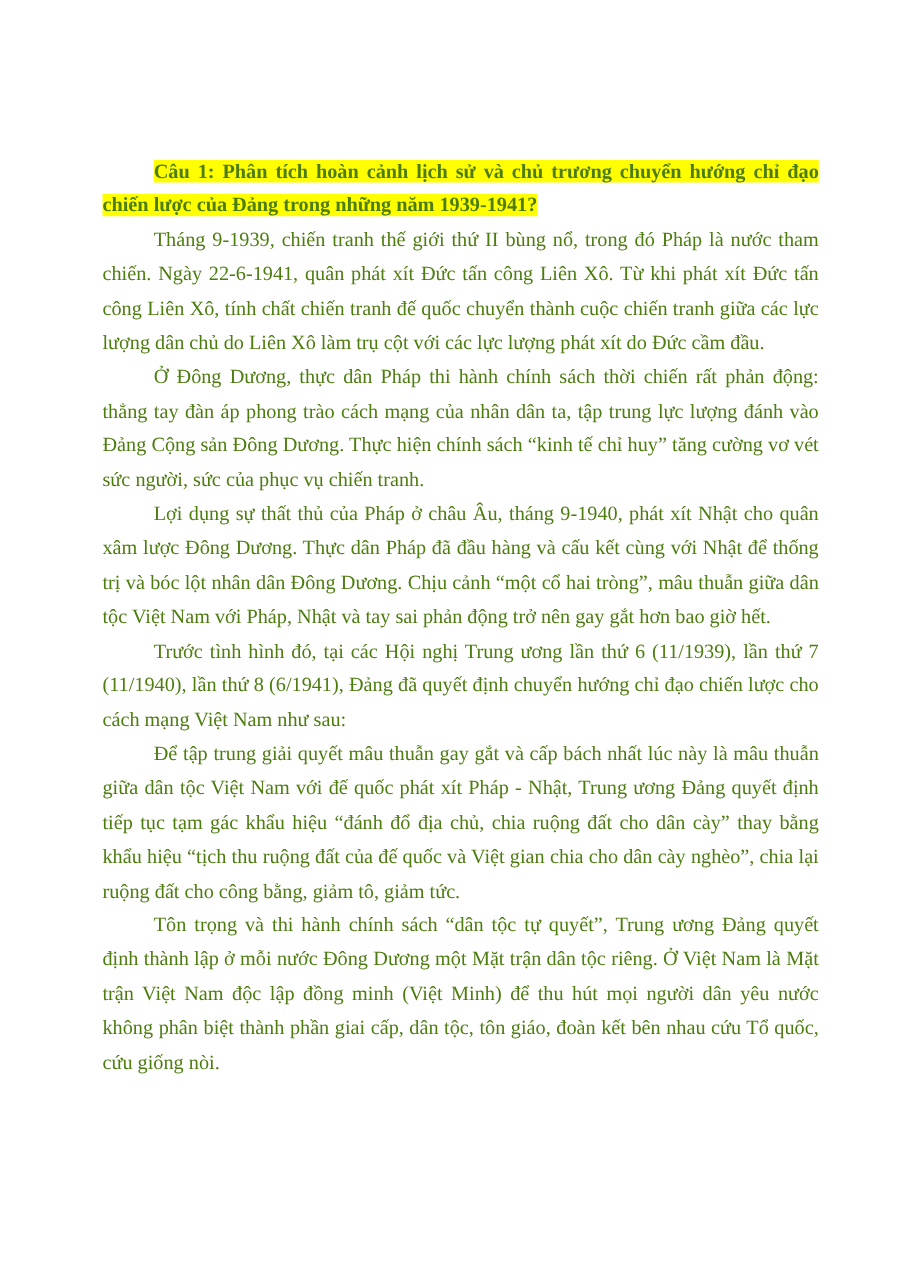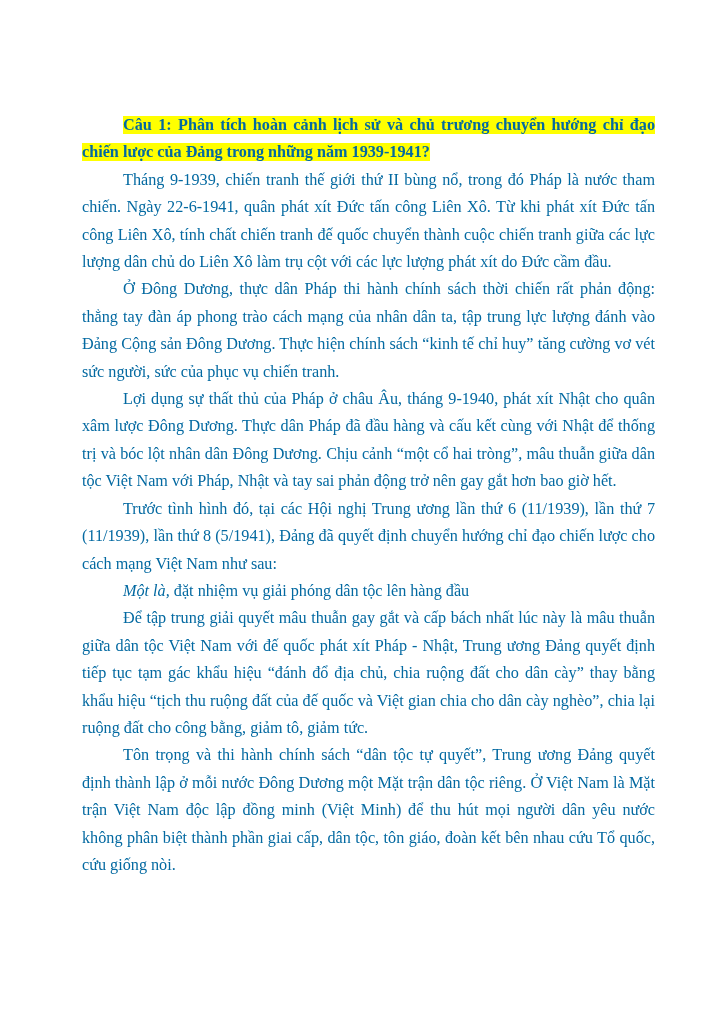--- a/index.html
+++ b/index.html
@@ -1,33 +1,32 @@
 <!DOCTYPE html>
 <html><head>
 <meta charset="utf-8">
 <style>
   html, body { margin:0; padding:0; background:#ffffff; }
   body { width:725px; height:1024px; position:relative; overflow:hidden; }
   .page {
-    position:absolute; left:82px; top:112px; width:573px;
+    position:absolute; left:82px; top:124px; width:573px;
     font-family: "Liberation Serif", "DejaVu Serif", serif;
-    font-size:16.2px; line-height:27.4px; color:#0369a1;
+    font-size:16.2px; line-height:27.4px; color:#4d7c0f;
     text-align:justify;
   }
   .para { margin:0; text-indent:41px; }
   .title { font-weight:bold; }
   .title span.hl { background:#ffff00; }
   .item { margin:0; text-indent:41px; }
   .item .it { font-style:italic; }
 </style>
 </head>
 <body>
 
 <div class="page">
   <p class="para title"><span class="hl">Câu 1: Phân tích hoàn cảnh lịch sử và chủ trương chuyển hướng chỉ đạo chiến lược của Đảng trong những năm 1939-1941?</span></p>
   <p class="para">Tháng 9-1939, chiến tranh thế giới thứ II bùng nổ, trong đó Pháp là nước tham chiến. Ngày 22-6-1941, quân phát xít Đức tấn công Liên Xô. Từ khi phát xít Đức tấn công Liên Xô, tính chất chiến tranh đế quốc chuyển thành cuộc chiến tranh giữa các lực lượng dân chủ do Liên Xô làm trụ cột với các lực lượng phát xít do Đức cầm đầu.</p>
   <p class="para">Ở Đông Dương, thực dân Pháp thi hành chính sách thời chiến rất phản động: thẳng tay đàn áp phong trào cách mạng của nhân dân ta, tập trung lực lượng đánh vào Đảng Cộng sản Đông Dương. Thực hiện chính sách “kinh tế chỉ huy” tăng cường vơ vét sức người, sức của phục vụ chiến tranh.</p>
   <p class="para">Lợi dụng sự thất thủ của Pháp ở châu Âu, tháng 9-1940, phát xít Nhật cho quân xâm lược Đông Dương. Thực dân Pháp đã đầu hàng và cấu kết cùng với Nhật để thống trị và bóc lột nhân dân Đông Dương. Chịu cảnh “một cổ hai tròng”, mâu thuẫn giữa dân tộc Việt Nam với Pháp, Nhật và tay sai phản động trở nên gay gắt hơn bao giờ hết.</p>
-  <p class="para">Trước tình hình đó, tại các Hội nghị Trung ương lần thứ 6 (11/1939), lần thứ 7 (11/1939), lần thứ 8 (5/1941), Đảng đã quyết định chuyển hướng chỉ đạo chiến lược cho cách mạng Việt Nam như sau:</p>
-  <p class="item"><span class="it">Một là,</span><span> đặt nhiệm vụ giải phóng dân tộc lên hàng đầu</span></p>
+  <p class="para">Trước tình hình đó, tại các Hội nghị Trung ương lần thứ 6 (11/1939), lần thứ 7 (11/1940), lần thứ 8 (6/1941), Đảng đã quyết định chuyển hướng chỉ đạo chiến lược cho cách mạng Việt Nam như sau:</p>
   <p class="para">Để tập trung giải quyết mâu thuẫn gay gắt và cấp bách nhất lúc này là mâu thuẫn giữa dân tộc Việt Nam với đế quốc phát xít Pháp - Nhật, Trung ương Đảng quyết định tiếp tục tạm gác khẩu hiệu “đánh đổ địa chủ, chia ruộng đất cho dân cày” thay bằng khẩu hiệu “tịch thu ruộng đất của đế quốc và Việt gian chia cho dân cày nghèo”, chia lại ruộng đất cho công bằng, giảm tô, giảm tức.</p>
   <p class="para">Tôn trọng và thi hành chính sách “dân tộc tự quyết”, Trung ương Đảng quyết định thành lập ở mỗi nước Đông Dương một Mặt trận dân tộc riêng. Ở Việt Nam là Mặt trận Việt Nam độc lập đồng minh (Việt Minh) để thu hút mọi người dân yêu nước không phân biệt thành phần giai cấp, dân tộc, tôn giáo, đoàn kết bên nhau cứu Tổ quốc, cứu giống nòi.</p>
 </div>
 
 </body></html>

